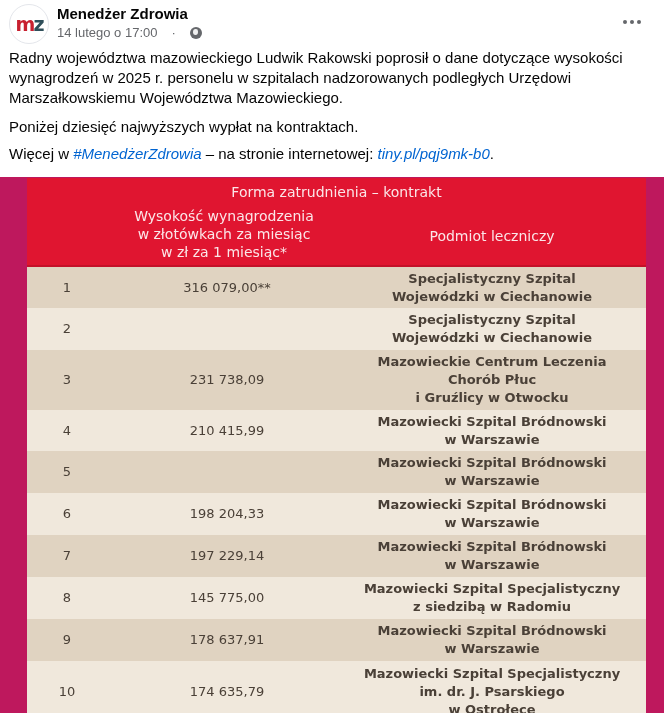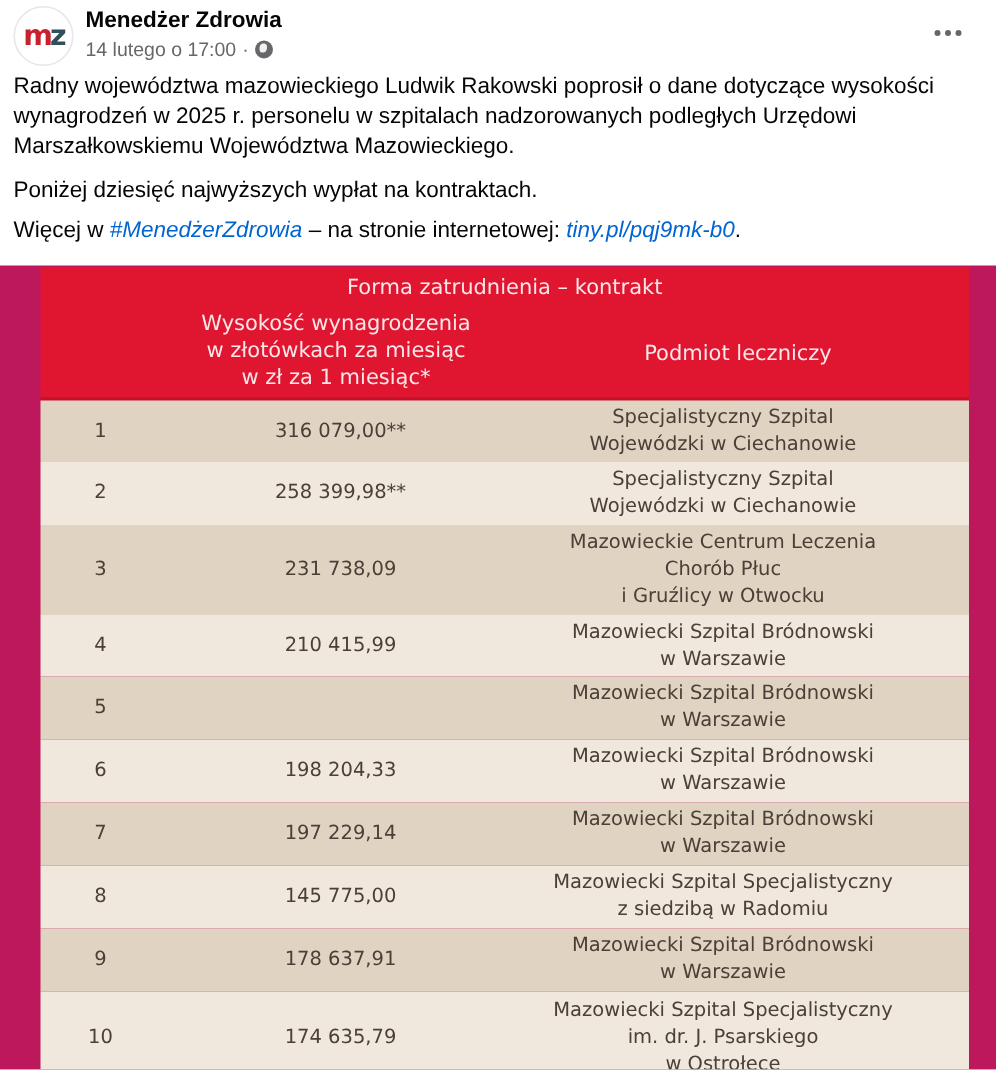--- a/index.html
+++ b/index.html
@@ -6,21 +6,21 @@
   html, body { width: 664px; height: 713px; overflow: hidden; background: #ffffff; }
   body { font-family: "Liberation Sans", "DejaVu Sans", sans-serif; color: #050505; position: relative; }
 
   .post-header { position: absolute; left: 0; top: 0; width: 664px; height: 48px; }
   .avatar { position: absolute; left: 9px; top: 4px; width: 40px; height: 40px; border-radius: 50%;
             background: #ffffff; border: 1px solid #e4e6eb; overflow: hidden; display: flex; align-items: center; justify-content: center; }
   .avatar-text { font-family: "DejaVu Sans", sans-serif; font-weight: bold; font-size: 19px; letter-spacing: -2px; line-height: 1; }
   .avatar-text .m { color: #c8202f; }
   .avatar-text .z { color: #2f4f5a; }
   .page-name { position: absolute; left: 57px; top: 5px; font-size: 15px; font-weight: bold; color: #050505; line-height: 18px; }
-  .meta { position: absolute; left: 57px; top: 25px; font-size: 13px; color: #65676b; line-height: 16px; display: flex; align-items: center; gap: 4px; }
+  .meta { position: absolute; left: 57px; top: 25px; font-size: 13px; color: #65676b; line-height: 16px; display: flex; align-items: center; gap: 14px; }
   .globe { display: inline-block; width: 12px; height: 12px; border-radius: 50%; background: #65676b; position: relative; }
   .globe::after { content: ""; position: absolute; left: 3px; top: 2px; width: 5px; height: 6px; border-radius: 50% 40% 50% 40%; background: #fff; opacity: .9; }
   .more-btn { position: absolute; right: 14px; top: 10px; width: 36px; height: 24px; display: flex; align-items: center; justify-content: center; gap: 3px; cursor: pointer; }
   .more-btn span { width: 4px; height: 4px; border-radius: 50%; background: #65676b; display: block; }
 
   .post-body { position: absolute; left: 9px; top: 48px; width: 640px; font-size: 15px; line-height: 20px; color: #050505; }
   .post-body p { margin-bottom: 9px; }
   .post-body p.tight { margin-bottom: 7px; }
   .link { color: #0064d1; text-decoration: none; cursor: pointer; font-style: italic; }
 
@@ -30,21 +30,21 @@
   .thead-title { position: absolute; left: 0; right: 0; top: 5px; text-align: center; font-size: 14px; line-height: 18px; font-family: "DejaVu Sans", sans-serif; }
   .thead-col2 { position: absolute; left: 82px; width: 230px; top: 29px; text-align: center; font-size: 14px; line-height: 18px; font-family: "DejaVu Sans", sans-serif; }
   .thead-col3 { position: absolute; left: 350px; width: 230px; top: 49px; text-align: center; font-size: 14px; line-height: 18px; font-family: "DejaVu Sans", sans-serif; }
 
   .row { position: relative; width: 619px; color: #4a4037; font-family: "DejaVu Sans", sans-serif; font-size: 13px; }
   .row.odd { background: #e0d3c1; }
   .row.even { background: #f0e8dc; }
   .cell { position: absolute; top: 0; bottom: 0; display: flex; align-items: center; justify-content: center; text-align: center; line-height: 18px; }
   .c-rank { left: 20px; width: 40px; }
   .c-amount { left: 100px; width: 200px; }
-  .c-entity { left: 320px; width: 270px; }
+  .c-entity { left: 330px; width: 270px; font-weight: bold; }
 </style>
 </head>
 <body>
 
 <div class="post-header">
   <div class="avatar">
     <span class="avatar-text"><span class="m">m</span><span class="z">z</span></span>
   </div>
   <div class="page-name">Menedżer Zdrowia</div>
   <div class="meta">
@@ -82,21 +82,20 @@
       <div class="cell c-amount">316 079,00**</div>
       <div class="cell c-entity">
           <div>
             <div>Specjalistyczny Szpital</div>
             <div>Wojewódzki w Ciechanowie</div>
           </div>
         </div>
     </div>
     <div class="row even" style="height:42px">
       <div class="cell c-rank">2</div>
-      <div class="cell c-amount">258 399,98**</div>
       <div class="cell c-entity">
           <div>
             <div>Specjalistyczny Szpital</div>
             <div>Wojewódzki w Ciechanowie</div>
           </div>
         </div>
     </div>
     <div class="row odd" style="height:60px">
       <div class="cell c-rank">3</div>
       <div class="cell c-amount">231 738,09</div>

